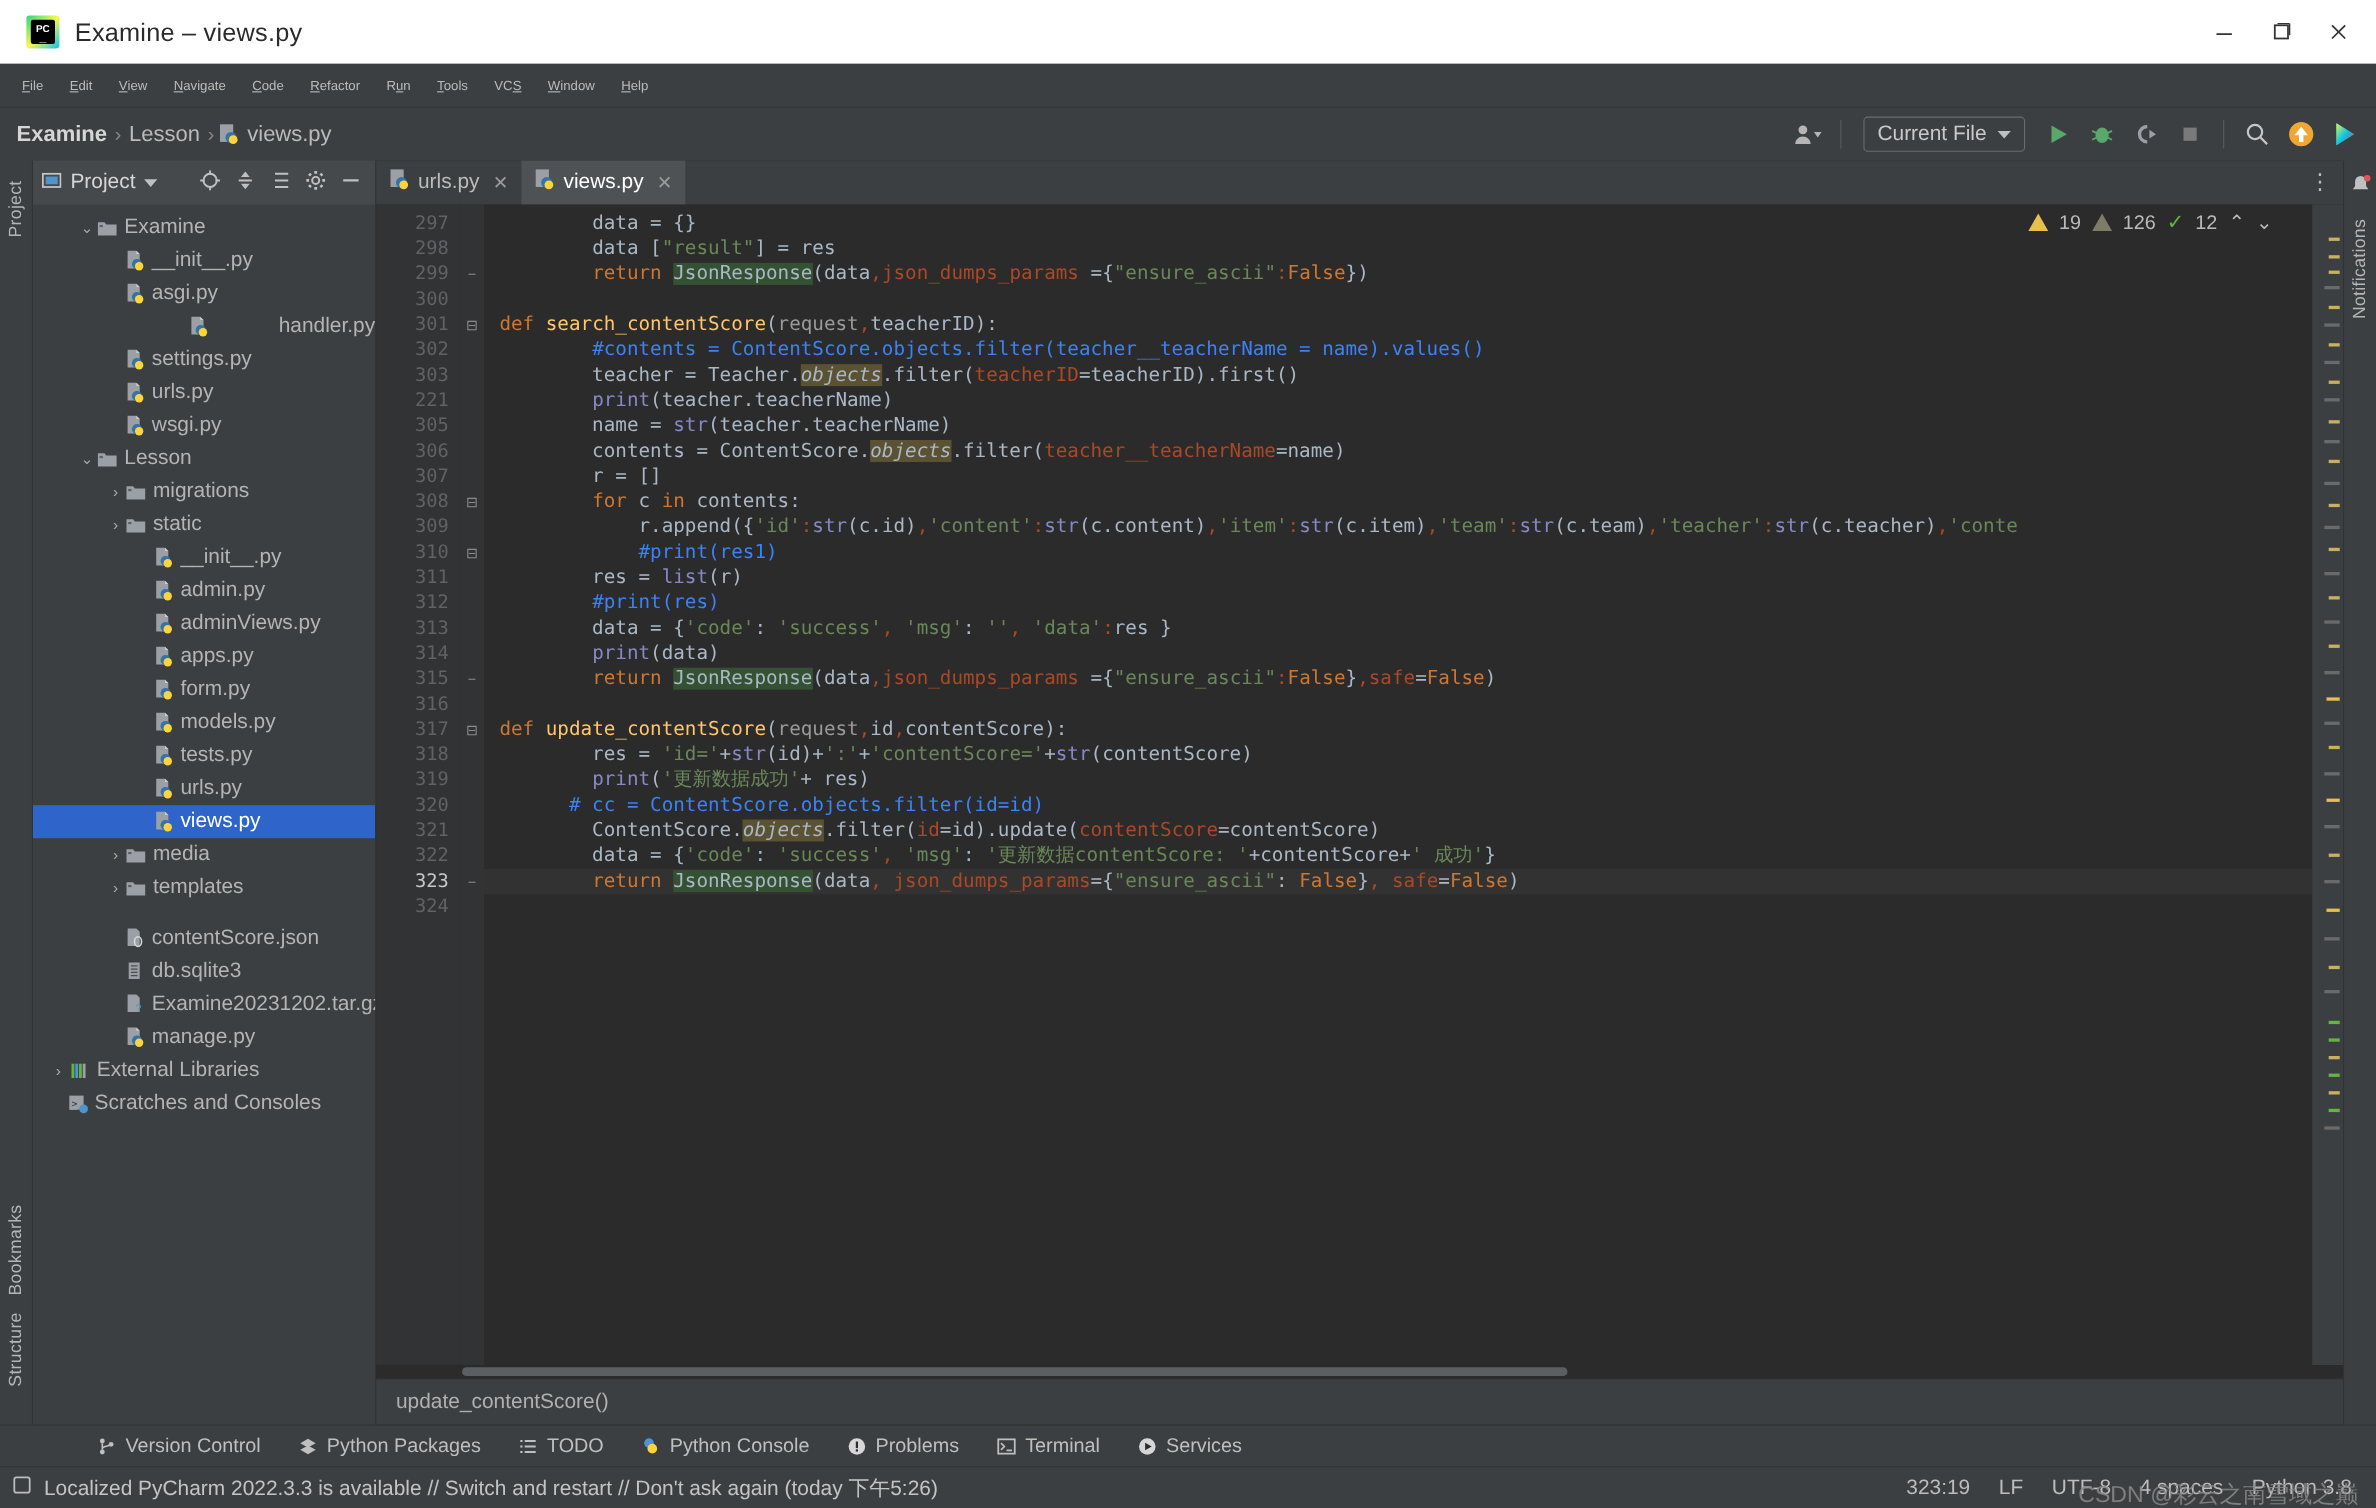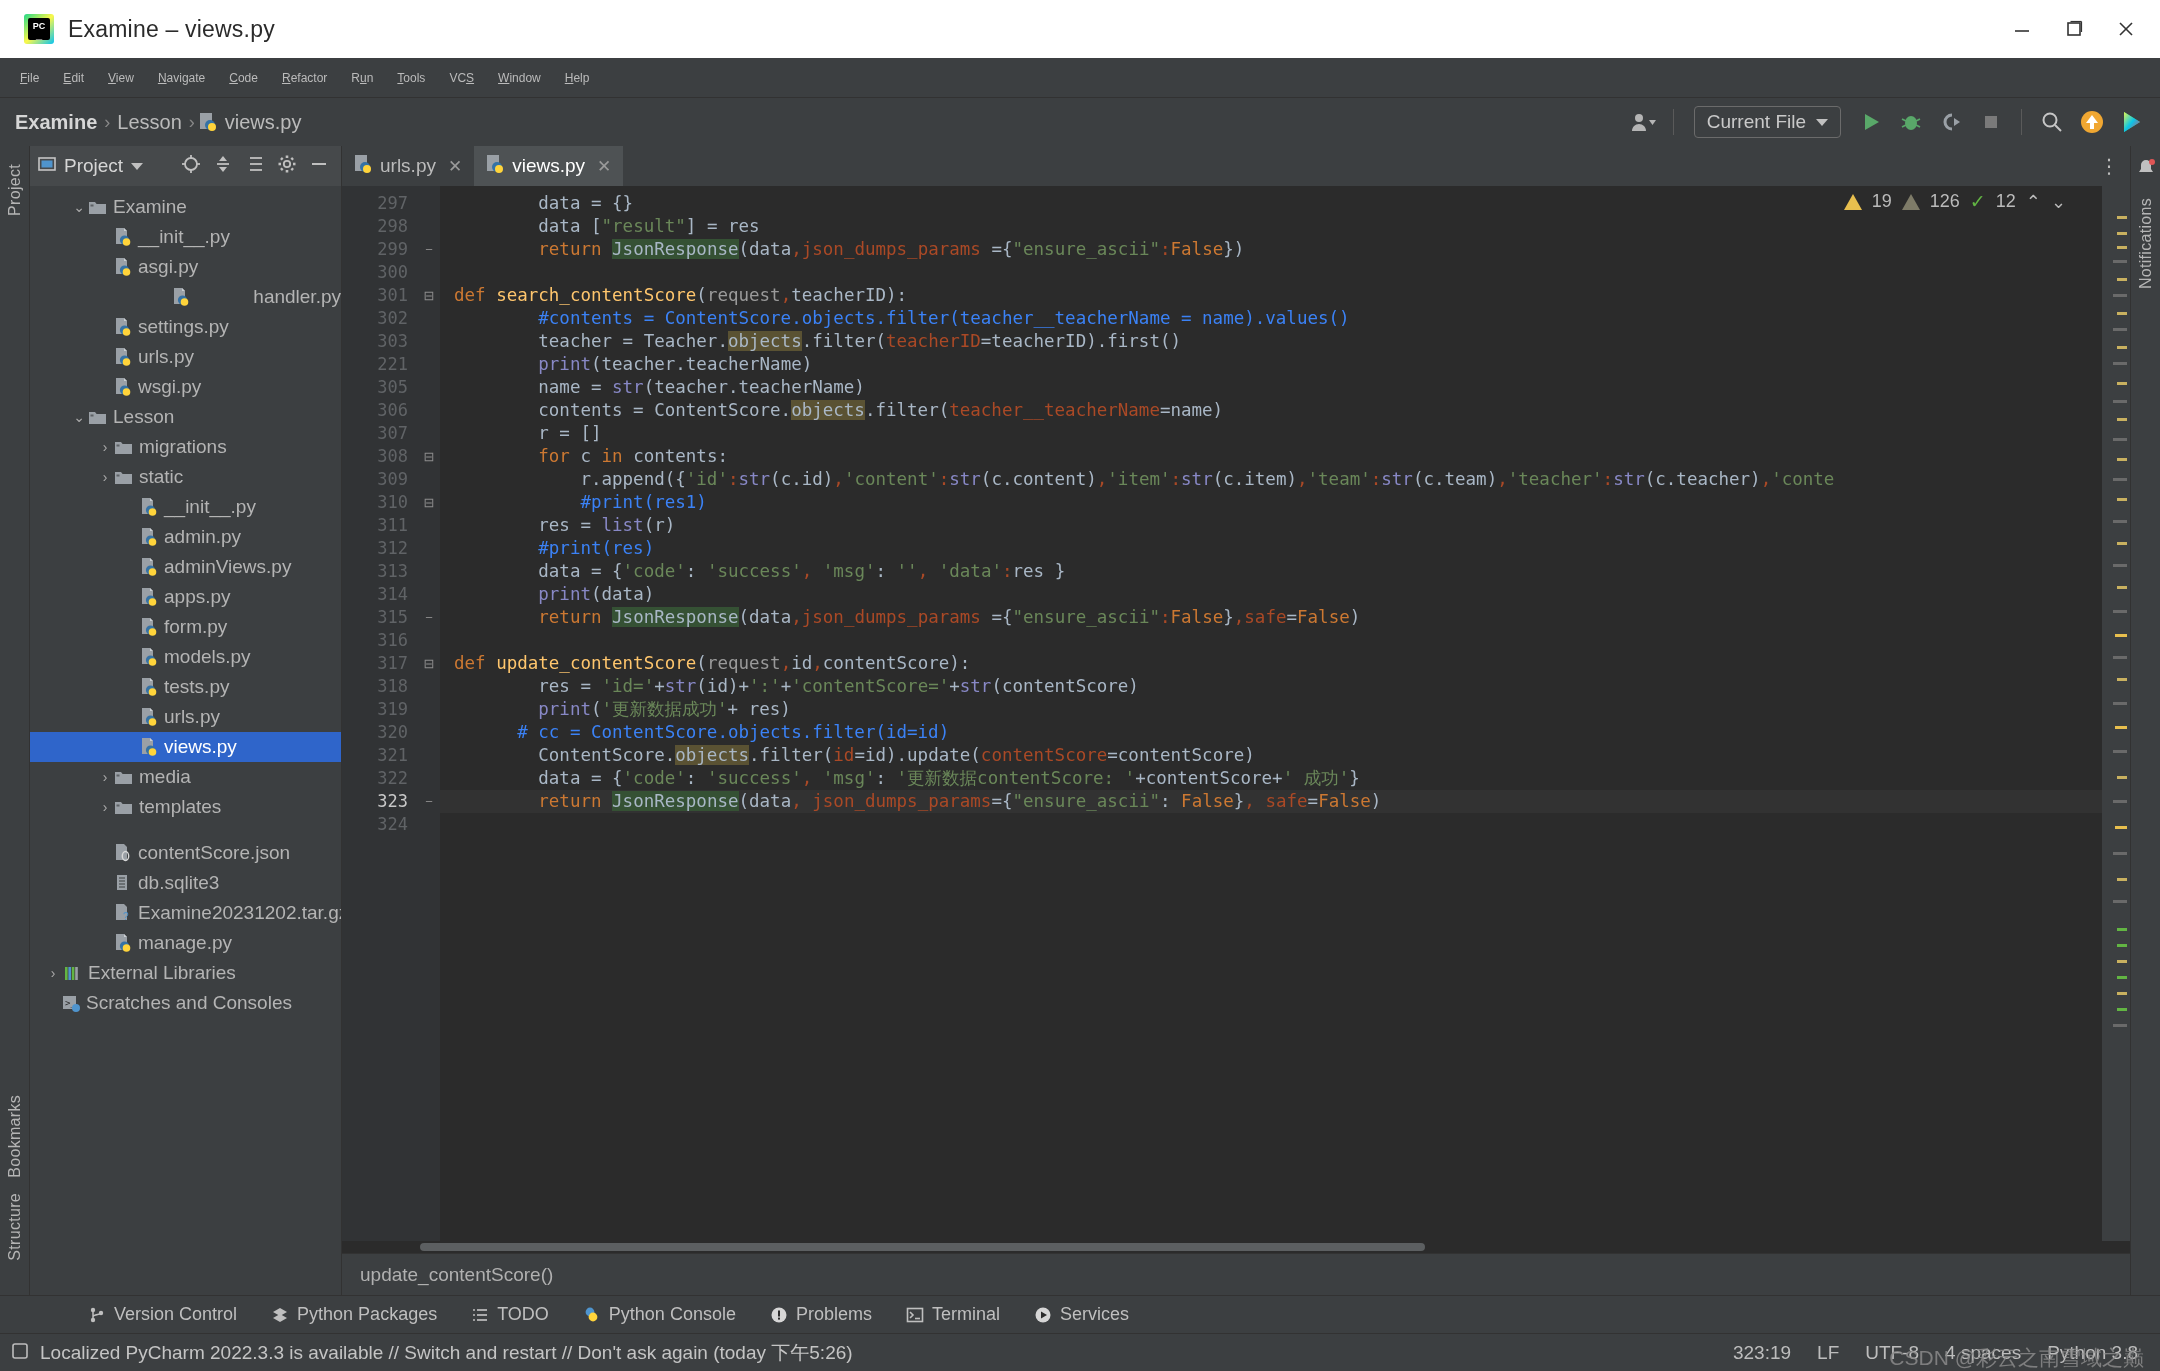--- a/index.html
+++ b/index.html
@@ -128,21 +128,21 @@
   
   .kw { color:#cc7832; }
   .fn { color:#ffc66d; }
   .bi { color:#8888c6; }
   .str { color:#6a8759; }
   .cm { color:#3b82f6; }
   .par { color:#a9b7c6; }
   .prm { color:#aa4926; }
   .dim { color:#9a9a9a; }
   .hl-green { background:#355134; }
-  .hl-olive { background:#5a5233; }
+  .hl-olive { background:#5a5233;font-style:italic; }
 
   
   .inspect {
     position:absolute; right: 64px; top: 4px; display:flex; align-items:center; gap:10px;
     font-size:18px; color:#bbbbbb; z-index:5;
   }
   .warn-tri { width:0;height:0;border-left:9px solid transparent;border-right:9px solid transparent;border-bottom:16px solid #e8bf4e; position:relative;}
   .warn-tri.grey { border-bottom-color:#7e7b68; }
   .chk { color:#62b543; font-size:19px; }
   .caretbtn { color:#bbbbbb; font-size:18px; }

